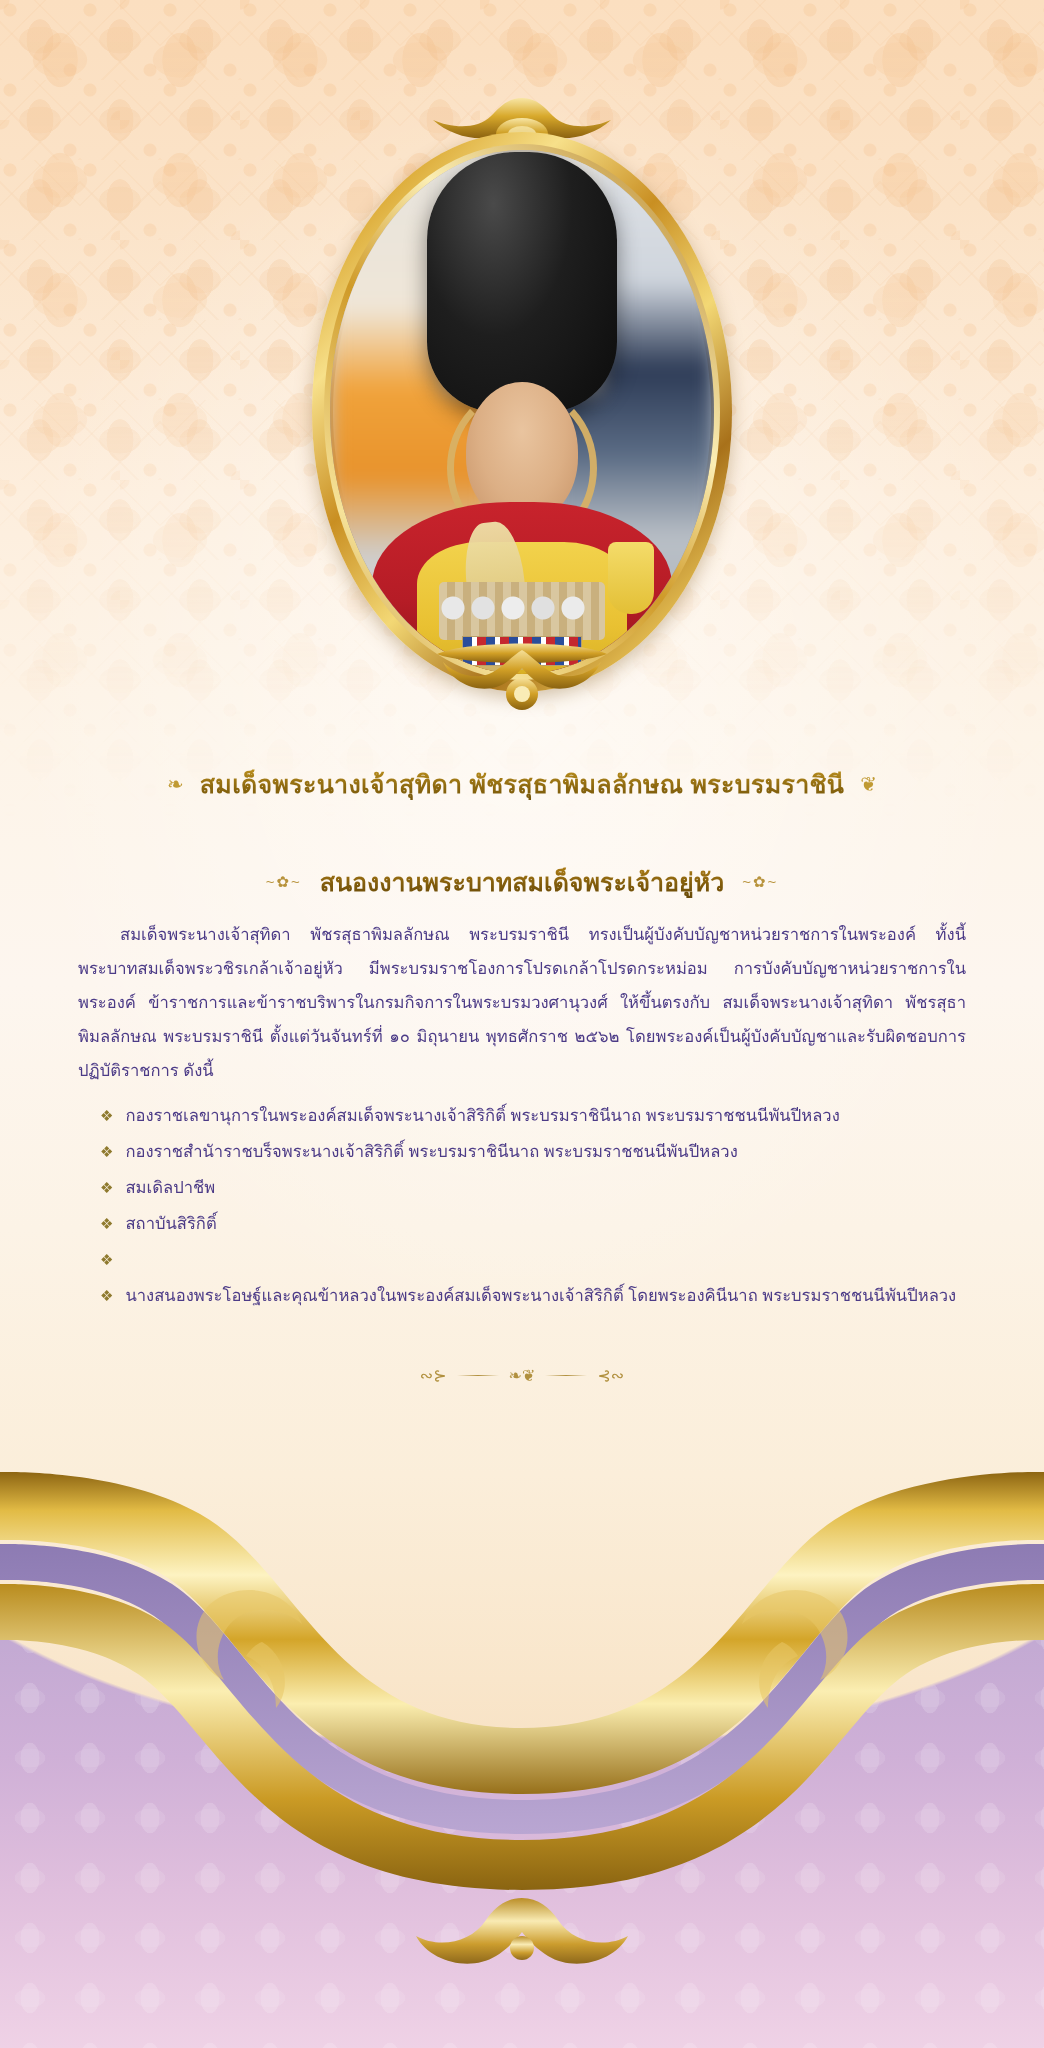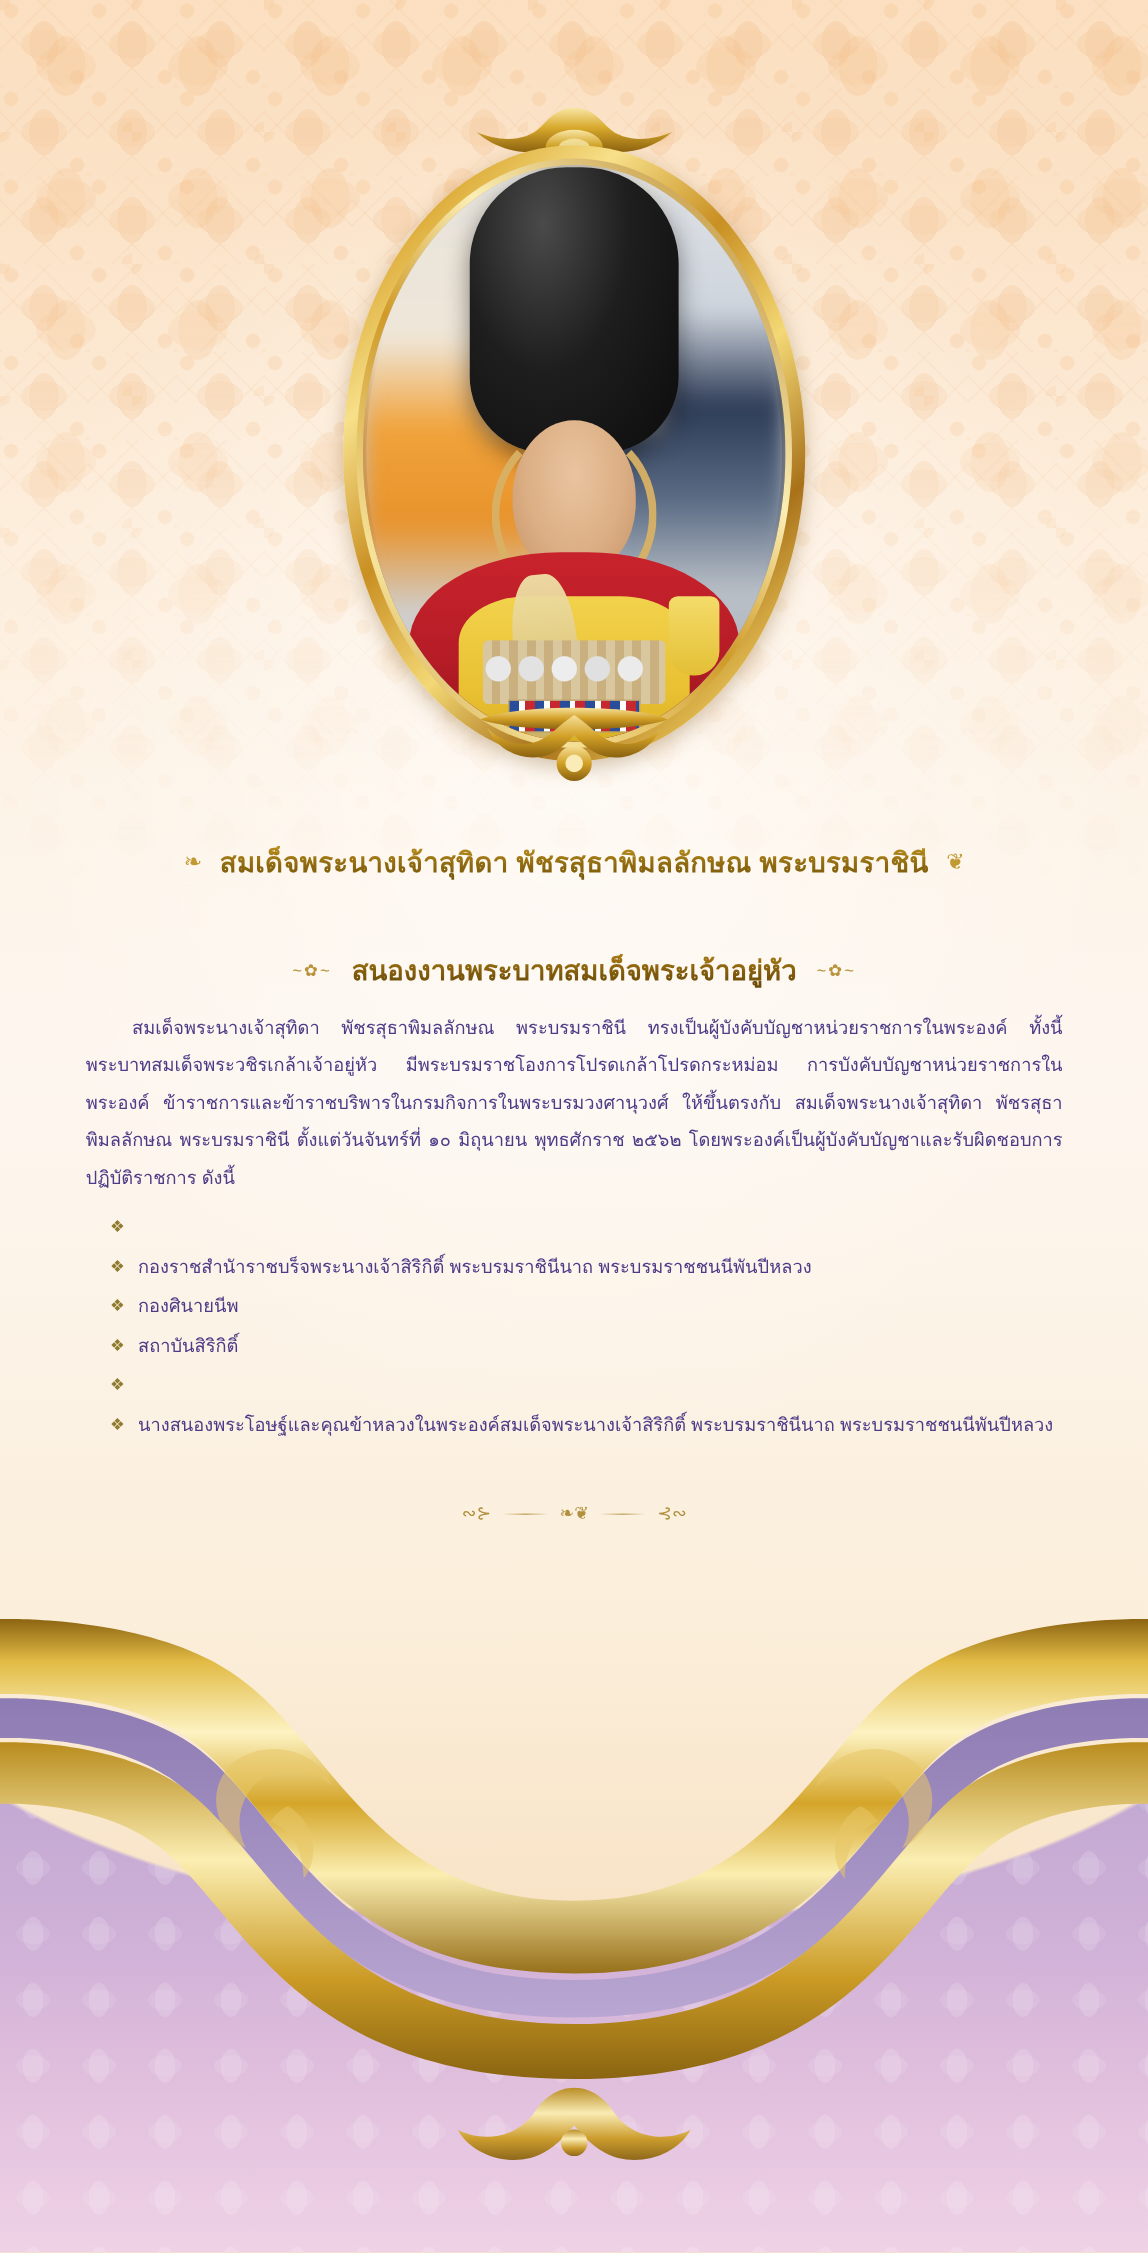--- a/index.html
+++ b/index.html
@@ -399,39 +399,40 @@
     <span class="sub-orn">~✿~</span>
     <span class="subtitle">สนองงานพระบาทสมเด็จพระเจ้าอยู่หัว</span>
     <span class="sub-orn">~✿~</span>
   </div>
 
   <div class="body-block">
     <div class="para">สมเด็จพระนางเจ้าสุทิดา พัชรสุธาพิมลลักษณ พระบรมราชินี ทรงเป็นผู้บังคับบัญชาหน่วยราชการในพระองค์ ทั้งนี้ พระบาทสมเด็จพระวชิรเกล้าเจ้าอยู่หัว มีพระบรมราชโองการโปรดเกล้าโปรดกระหม่อม การบังคับบัญชาหน่วยราชการในพระองค์ ข้าราชการและข้าราชบริพารในกรมกิจการในพระบรมวงศานุวงศ์ ให้ขึ้นตรงกับ สมเด็จพระนางเจ้าสุทิดา พัชรสุธาพิมลลักษณ พระบรมราชินี ตั้งแต่วันจันทร์ที่ ๑๐ มิถุนายน พุทธศักราช ๒๕๖๒ โดยพระองค์เป็นผู้บังคับบัญชาและรับผิดชอบการปฏิบัติราชการ ดังนี้</div>
     <ul class="list">
       <li>
         <span class="bullet">❖</span>
+        <span>กองราชเลขานุการในพระองค์สมเด็จพระนางเจ้าสิริกิติ์ พระบรมราชินีนาถ พระบรมราชชนนีพันปีหลวง</span>
       </li>
       <li>
         <span class="bullet">❖</span>
         <span>กองราชสำนัาราชบร็จพระนางเจ้าสิริกิติ์ พระบรมราชินีนาถ พระบรมราชชนนีพันปีหลวง</span>
       </li>
       <li>
         <span class="bullet">❖</span>
-        <span>กองศินายนีพ</span>
+        <span>สมเดิลปาชีพ</span>
       </li>
       <li>
         <span class="bullet">❖</span>
         <span>สถาบันสิริกิติ์</span>
       </li>
       <li>
         <span class="bullet">❖</span>
       </li>
       <li>
         <span class="bullet">❖</span>
-        <span>นางสนองพระโอษฐ์และคุณข้าหลวงในพระองค์สมเด็จพระนางเจ้าสิริกิติ์ พระบรมราชินีนาถ พระบรมราชชนนีพันปีหลวง</span>
+        <span>นางสนองพระโอษฐ์และคุณข้าหลวงในพระองค์สมเด็จพระนางเจ้าสิริกิติ์ โดยพระองคินีนาถ พระบรมราชชนนีพันปีหลวง</span>
       </li>
     </ul>
   </div>
 
   <div class="divider">
     <span>∾⊱</span>
     <span class="line"></span>
     <span>❧❦</span>
     <span class="line"></span>
     <span>⊰∾</span>

